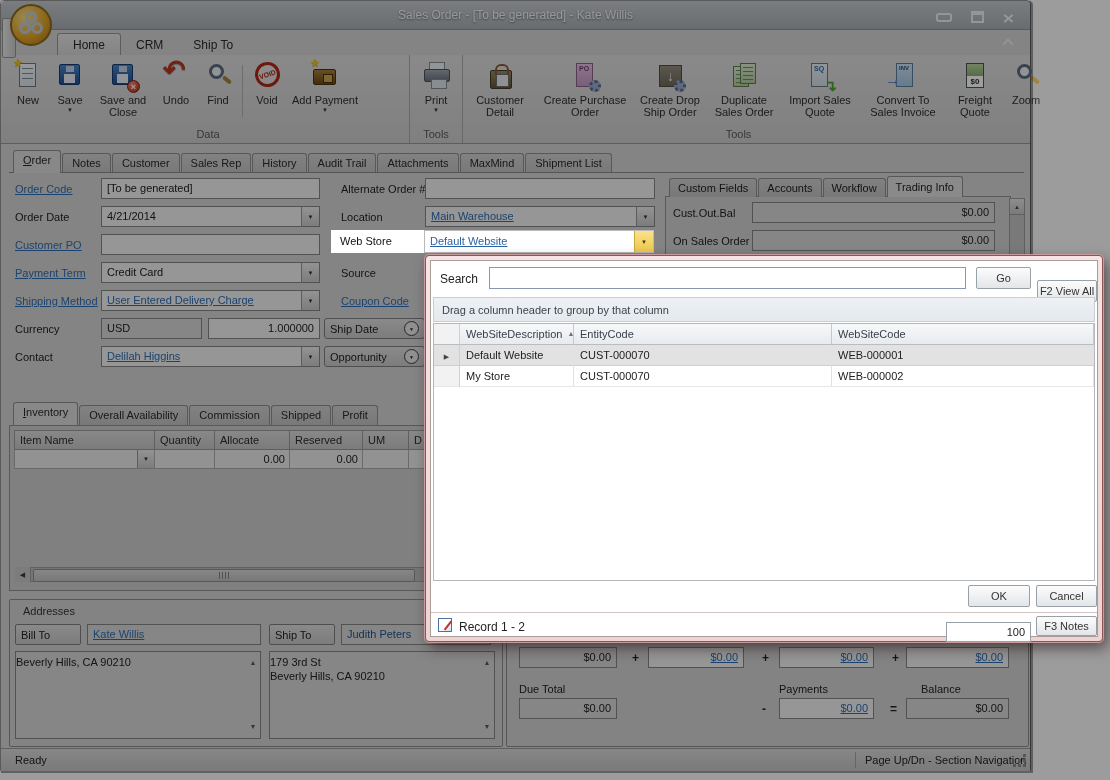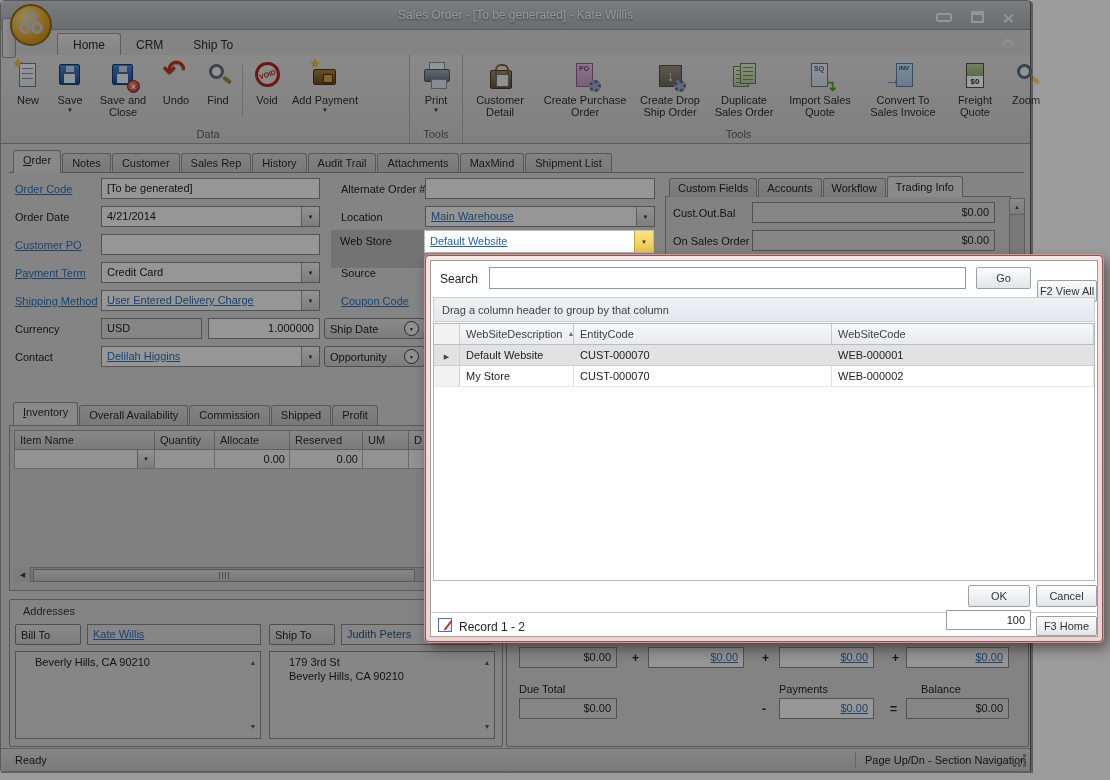--- a/index.html
+++ b/index.html
@@ -110,35 +110,35 @@
   .hscroll{position:absolute;left:5px;top:141px;width:990px;height:15px;display:flex;align-items:center;}
   .harrow{width:15px;height:15px;display:flex;align-items:center;justify-content:center;background:#c9c9c9;}
   .harrow::after{content:"◀";font-size:7px;color:#3a3a3a;}
   .htrack{flex:1;height:15px;background:#bdbdbd;border:1px solid #9d9d9d;box-sizing:border-box;position:relative;}
   .hthumb{position:absolute;left:2px;top:1px;width:380px;height:11px;background:linear-gradient(#dadada,#c2c2c2);border:1px solid #8f8f8f;border-radius:2px;}
   .hthumb::after{content:"";position:absolute;left:50%;top:2px;width:10px;height:7px;margin-left:-5px;background:repeating-linear-gradient(90deg,#818181 0 1px,transparent 1px 3px);}
 
   
   .gbox{position:absolute;border:1px solid #8c8c8c;border-radius:2px;background:#d4d4d4;}
   .glabel{position:absolute;font-size:11px;color:#333;}
-  .addrbox{position:absolute;border:1px solid #858585;background:#d8d8d8;box-sizing:border-box;font-size:11px;color:#222;padding:3px 16px 3px 19px;white-space:pre-line;line-height:14px;}
+  .addrbox{position:absolute;border:1px solid #858585;background:#d8d8d8;box-sizing:border-box;font-size:11px;color:#222;padding:3px 16px 3px 0;white-space:pre-line;line-height:14px;}
   .addr-arrows{position:absolute;right:2px;top:4px;bottom:4px;width:10px;display:flex;flex-direction:column;justify-content:space-between;align-items:center;color:#5a5a5a;font-size:7px;}
   .op{position:absolute;font-size:12px;color:#222;font-weight:bold;}
 
   
   .statusbar{position:absolute;left:0;top:747px;width:100%;height:23px;background:linear-gradient(#d9d9d9,#c5c5c5);border-top:1px solid #9a9a9a;box-sizing:border-box;}
   .statussep{position:absolute;left:854px;top:3px;bottom:3px;width:1px;background:#a4a4a4;}
   .grip{position:absolute;right:4px;bottom:4px;width:12px;height:12px;}
   .grip::after{content:"";position:absolute;right:0;bottom:0;width:3px;height:3px;background:#8b8b8b;box-shadow:-5px 0 #8b8b8b,0 -5px #8b8b8b,-10px 0 #8b8b8b,0 -10px #8b8b8b,-5px -5px #8b8b8b;}
 
   
   .dim{position:absolute;left:0;top:0;width:1032px;height:772px;background:rgba(0,0,0,0.38);z-index:40;border-radius:4px 4px 0 0;}
 
   
-  .ws-label{position:absolute;left:331px;top:230px;width:93px;height:38px;background:#737373;z-index:60;box-sizing:border-box;padding:5px 0 9px 9px;color:#111;}
+  .ws-label{position:absolute;left:331px;top:230px;width:93px;height:23px;background:#ffffff;z-index:60;box-sizing:border-box;padding:5px 0 9px 9px;color:#111;}
   .ws-editor{position:absolute;left:424px;top:230px;width:230px;height:23px;background:#fff;border:1px solid #b9b9b9;z-index:60;box-sizing:border-box;}
   .ws-editor .val{display:block;padding:4px 5px 0;}
   .ws-editor .lnk{color:#2a62a8;}
   .dd-yellow{position:absolute;right:0;top:0;bottom:0;width:18px;background:linear-gradient(#fae28c,#edc64a);border-left:1px solid #c9a838;display:flex;align-items:center;justify-content:center;}
   .dd-yellow::after{content:"▼";font-size:6px;color:#42350a;}
 
   
   .popup{position:absolute;left:425px;top:255px;width:678px;height:387px;background:linear-gradient(#f6e4e4,#eed3d3);border:1px solid #8d5454;border-radius:4px;box-shadow:0 0 0 1px #c79b9b,4px 6px 14px rgba(30,10,10,.55);z-index:100;box-sizing:border-box;padding:4px;}
   .pinner{position:relative;width:100%;height:100%;background:#fff;border:1px solid #ab9c9c;box-sizing:border-box;font-size:11px;color:#333;}
   .pbtn{position:absolute;height:22px;border:1px solid #98a0a8;border-radius:2px;background:linear-gradient(#fcfcfc,#e3e5e8);display:flex;align-items:center;justify-content:center;color:#333;box-sizing:border-box;}
@@ -151,21 +151,21 @@
   .pdc{height:21px;box-sizing:border-box;border-right:1px solid #e2e2e2;border-bottom:1px solid #e6e6e6;padding:4px 6px 0;color:#222;}
   .c0{width:26px;flex:none;} .c1{width:114px;flex:none;} .c2{width:258px;flex:none;} .c3{flex:1;}
   .prow.sel .pdc{background:#e2e2e3;border-bottom:1px solid #cfcfcf;}
   .indcell{background:#f2f2f2;border-right:1px solid #cfcfcf;display:flex;align-items:center;justify-content:center;}
   .rowind::after{content:"▶";font-size:7px;color:#444;}
   .sortasc{margin-left:5px;font-size:7px;color:#6a7078;padding-top:2px;}
   .pdivider{position:absolute;left:0;top:351px;width:100%;border-top:1px solid #cfc2c2;}
   .rec-icon{position:absolute;left:7px;top:357px;width:14px;height:14px;background:linear-gradient(135deg,#fff 55%,#cddcf0);border:1px solid #4e6ea8;box-sizing:border-box;}
   .rec-icon::after{content:"";position:absolute;left:8px;top:1px;width:2px;height:11px;background:#c23030;transform:rotate(38deg);}
   .rec-lb{position:absolute;left:28px;top:359px;font-size:12px;color:#222;}
-  .psize{position:absolute;left:515px;top:349px;width:85px;height:20px;border:1px solid #98a0a8;box-sizing:border-box;font-family:"Liberation Sans",sans-serif;font-size:11px;text-align:right;padding:0 5px;color:#222;background:#fff;outline:none;}
+  .psize{position:absolute;left:515px;top:361px;width:85px;height:20px;border:1px solid #98a0a8;box-sizing:border-box;font-family:"Liberation Sans",sans-serif;font-size:11px;text-align:right;padding:0 5px;color:#222;background:#fff;outline:none;}
 </style>
 </head>
 <body>
 
 <div class="screen">
   <div class="window">
 
     <div class="titlebar">
       <div class="title-text">Sales Order - [To be generated] - Kate Willis</div>
       <div class="cap cap-min" style="left:933px;"></div>
@@ -563,16 +563,16 @@
         </div>
       </div>
 
       <div class="pbtn" style="left:537px;top:324px;width:62px;">OK</div>
       <div class="pbtn" style="left:605px;top:324px;width:61px;">Cancel</div>
 
       <div class="pdivider"></div>
       <div class="rec-icon"></div>
       <div class="rec-lb">Record 1 - 2</div>
       <input class="psize" type="text" value="100" style="">
-      <div class="pbtn" style="left:605px;top:355px;width:61px;height:20px;">F3 Home</div>
+      <div class="pbtn" style="left:605px;top:355px;width:61px;height:20px;">F3 Notes</div>
     </div>
   </div>
 </div>
 
 </body></html>

